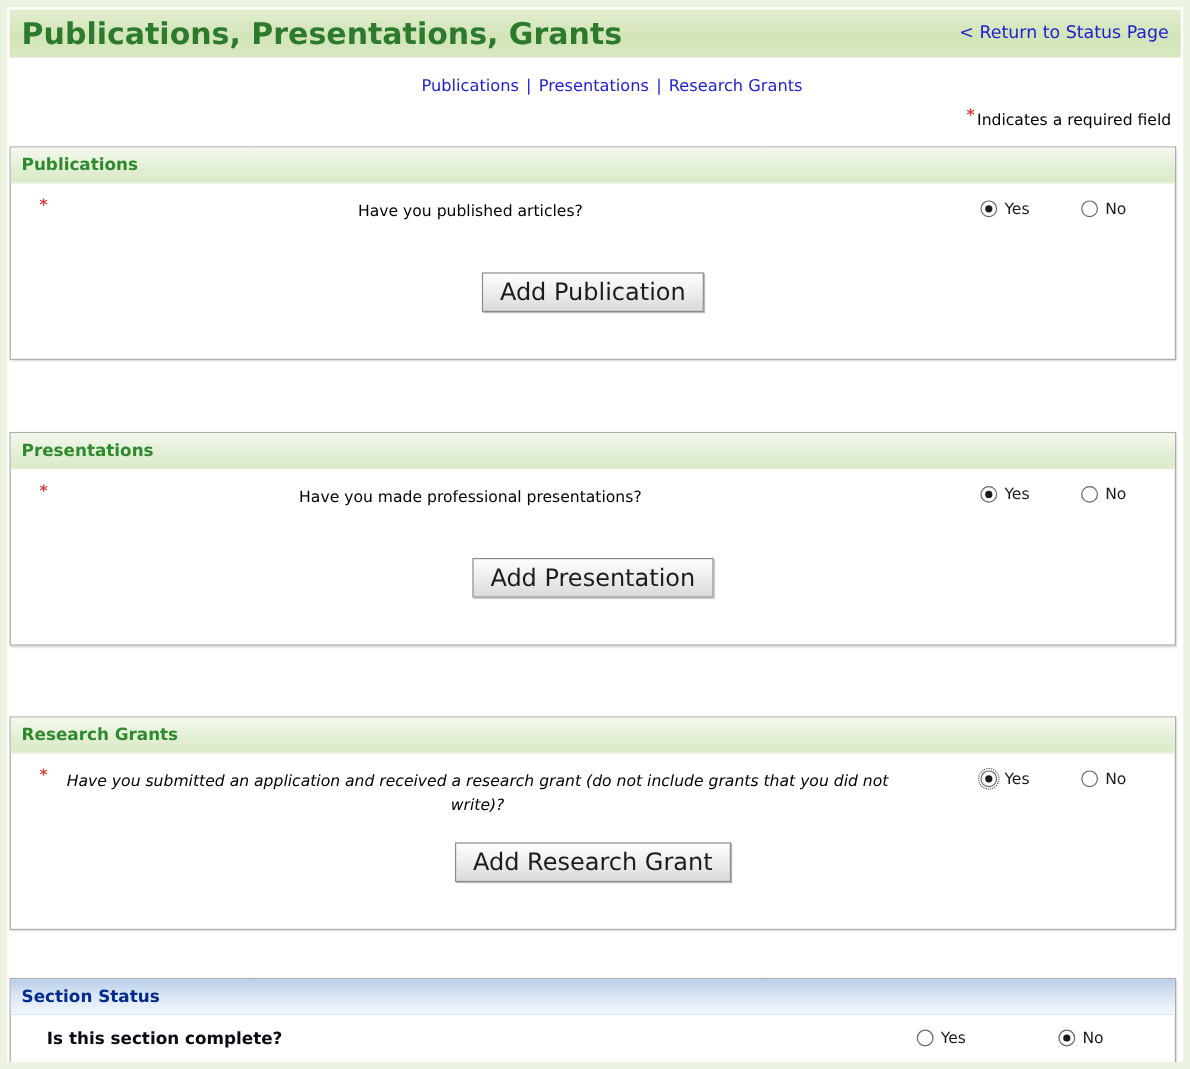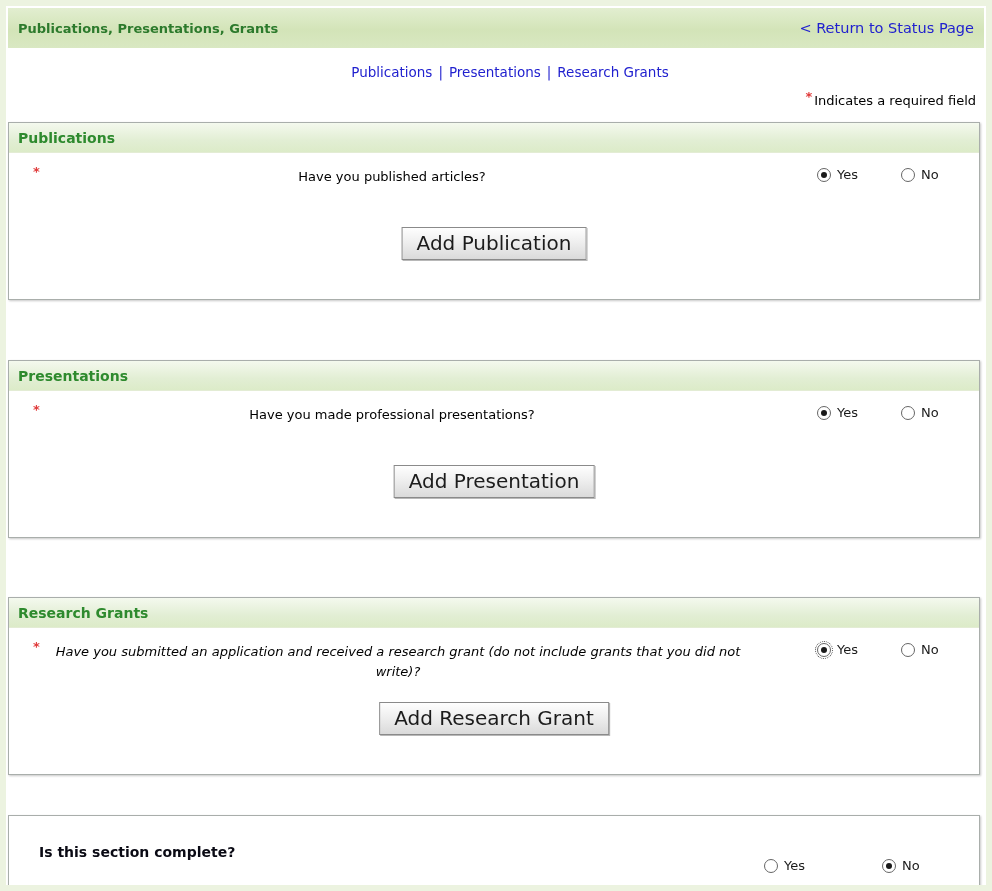--- a/index.html
+++ b/index.html
@@ -7,21 +7,21 @@
   .page {
     position:relative; width:992px; height:891px; box-sizing:border-box;
     background:#fff; border:6px solid #ecf3e0; overflow:hidden;
   }
   
   .header-bar {
     position:absolute; left:2px; top:2px; width:976px; height:40px; box-sizing:border-box;
     background:linear-gradient(to bottom,#e2eed0 0%,#d3e4b8 55%,#d9e8c2 100%);
     display:flex; align-items:center; justify-content:space-between; padding:0 10px;
   }
-  .page-title { color:#2c7a2c; font-size:13px; font-weight:bold; }
+  .page-title { color:#2c7a2c; font-size:25px; font-weight:bold; }
   .return-link { color:#2121cf; font-size:14.5px; font-weight:normal; text-decoration:none; cursor:pointer; }
   
   .nav-row { position:absolute; top:58px; left:0; width:100%; text-align:center; font-size:13.5px;padding-left:14px; }
   .nav-link { color:#2121cf; text-decoration:none; cursor:pointer; }
   .nav-sep { color:#2121cf; margin:0 6px; }
   
   .required-note { position:absolute; top:83px; right:10px; font-size:13px; color:#000; }
   .req-star { color:#e03a3a; font-size:13px; vertical-align:4px; margin-right:2px; font-weight:bold; }
   
   .section {
@@ -59,21 +59,21 @@
   }
   .radio.focus-ring { outline:1px dotted #444; outline-offset:1px; }
   .radio-label { font-size:13px; color:#1a1a1a; }
   .add-btn {
     position:absolute; top:104px; left:50%; transform:translateX(-50%);
     font-family:"DejaVu Sans","Liberation Sans",sans-serif; font-size:20px; color:#1c1c1c;
     background:linear-gradient(to bottom,#fefefe 0%,#efefef 45%,#dadada 100%);
     border:1px solid #8a8a8a; box-shadow:1px 1px 0 #b8b8b8;
     padding:3px 14px 4px; cursor:pointer; white-space:nowrap;
   }
-  .status-q { position:absolute; left:30px; top:28px; font-size:14px; font-weight:bold; color:#0a0a14; }
+  .status-q { position:absolute; left:30px; top:42px; font-size:14px; font-weight:bold; color:#0a0a14; }
   #sec-pub    { top:116px; height:178px; }
   #sec-pres   { top:354px; height:178px; }
   #sec-grant  { top:591px; height:178px; }
   #sec-status { top:809px; height:71px; }
 </style>
 </head>
 <body>
 
 <div class="page">
 
@@ -135,20 +135,23 @@
         <span class="radio checked focus-ring"></span><span class="radio-label">Yes</span>
       </span>
       <span class="radio-group rg-no">
         <span class="radio"></span><span class="radio-label">No</span>
       </span>
     </div>
     <button class="add-btn">Add Research Grant</button>
   </div>
 
   <div class="section" id="sec-status">
+    <div class="section-header status">
+      <span>Section Status</span>
+    </div>
     <span class="status-q">Is this section complete?</span>
     <div class="q-row" style="top:42px;">
       <span class="radio-group rg-yes status-pos">
         <span class="radio"></span><span class="radio-label">Yes</span>
       </span>
       <span class="radio-group rg-no status-pos">
         <span class="radio checked"></span><span class="radio-label">No</span>
       </span>
     </div>
   </div>

